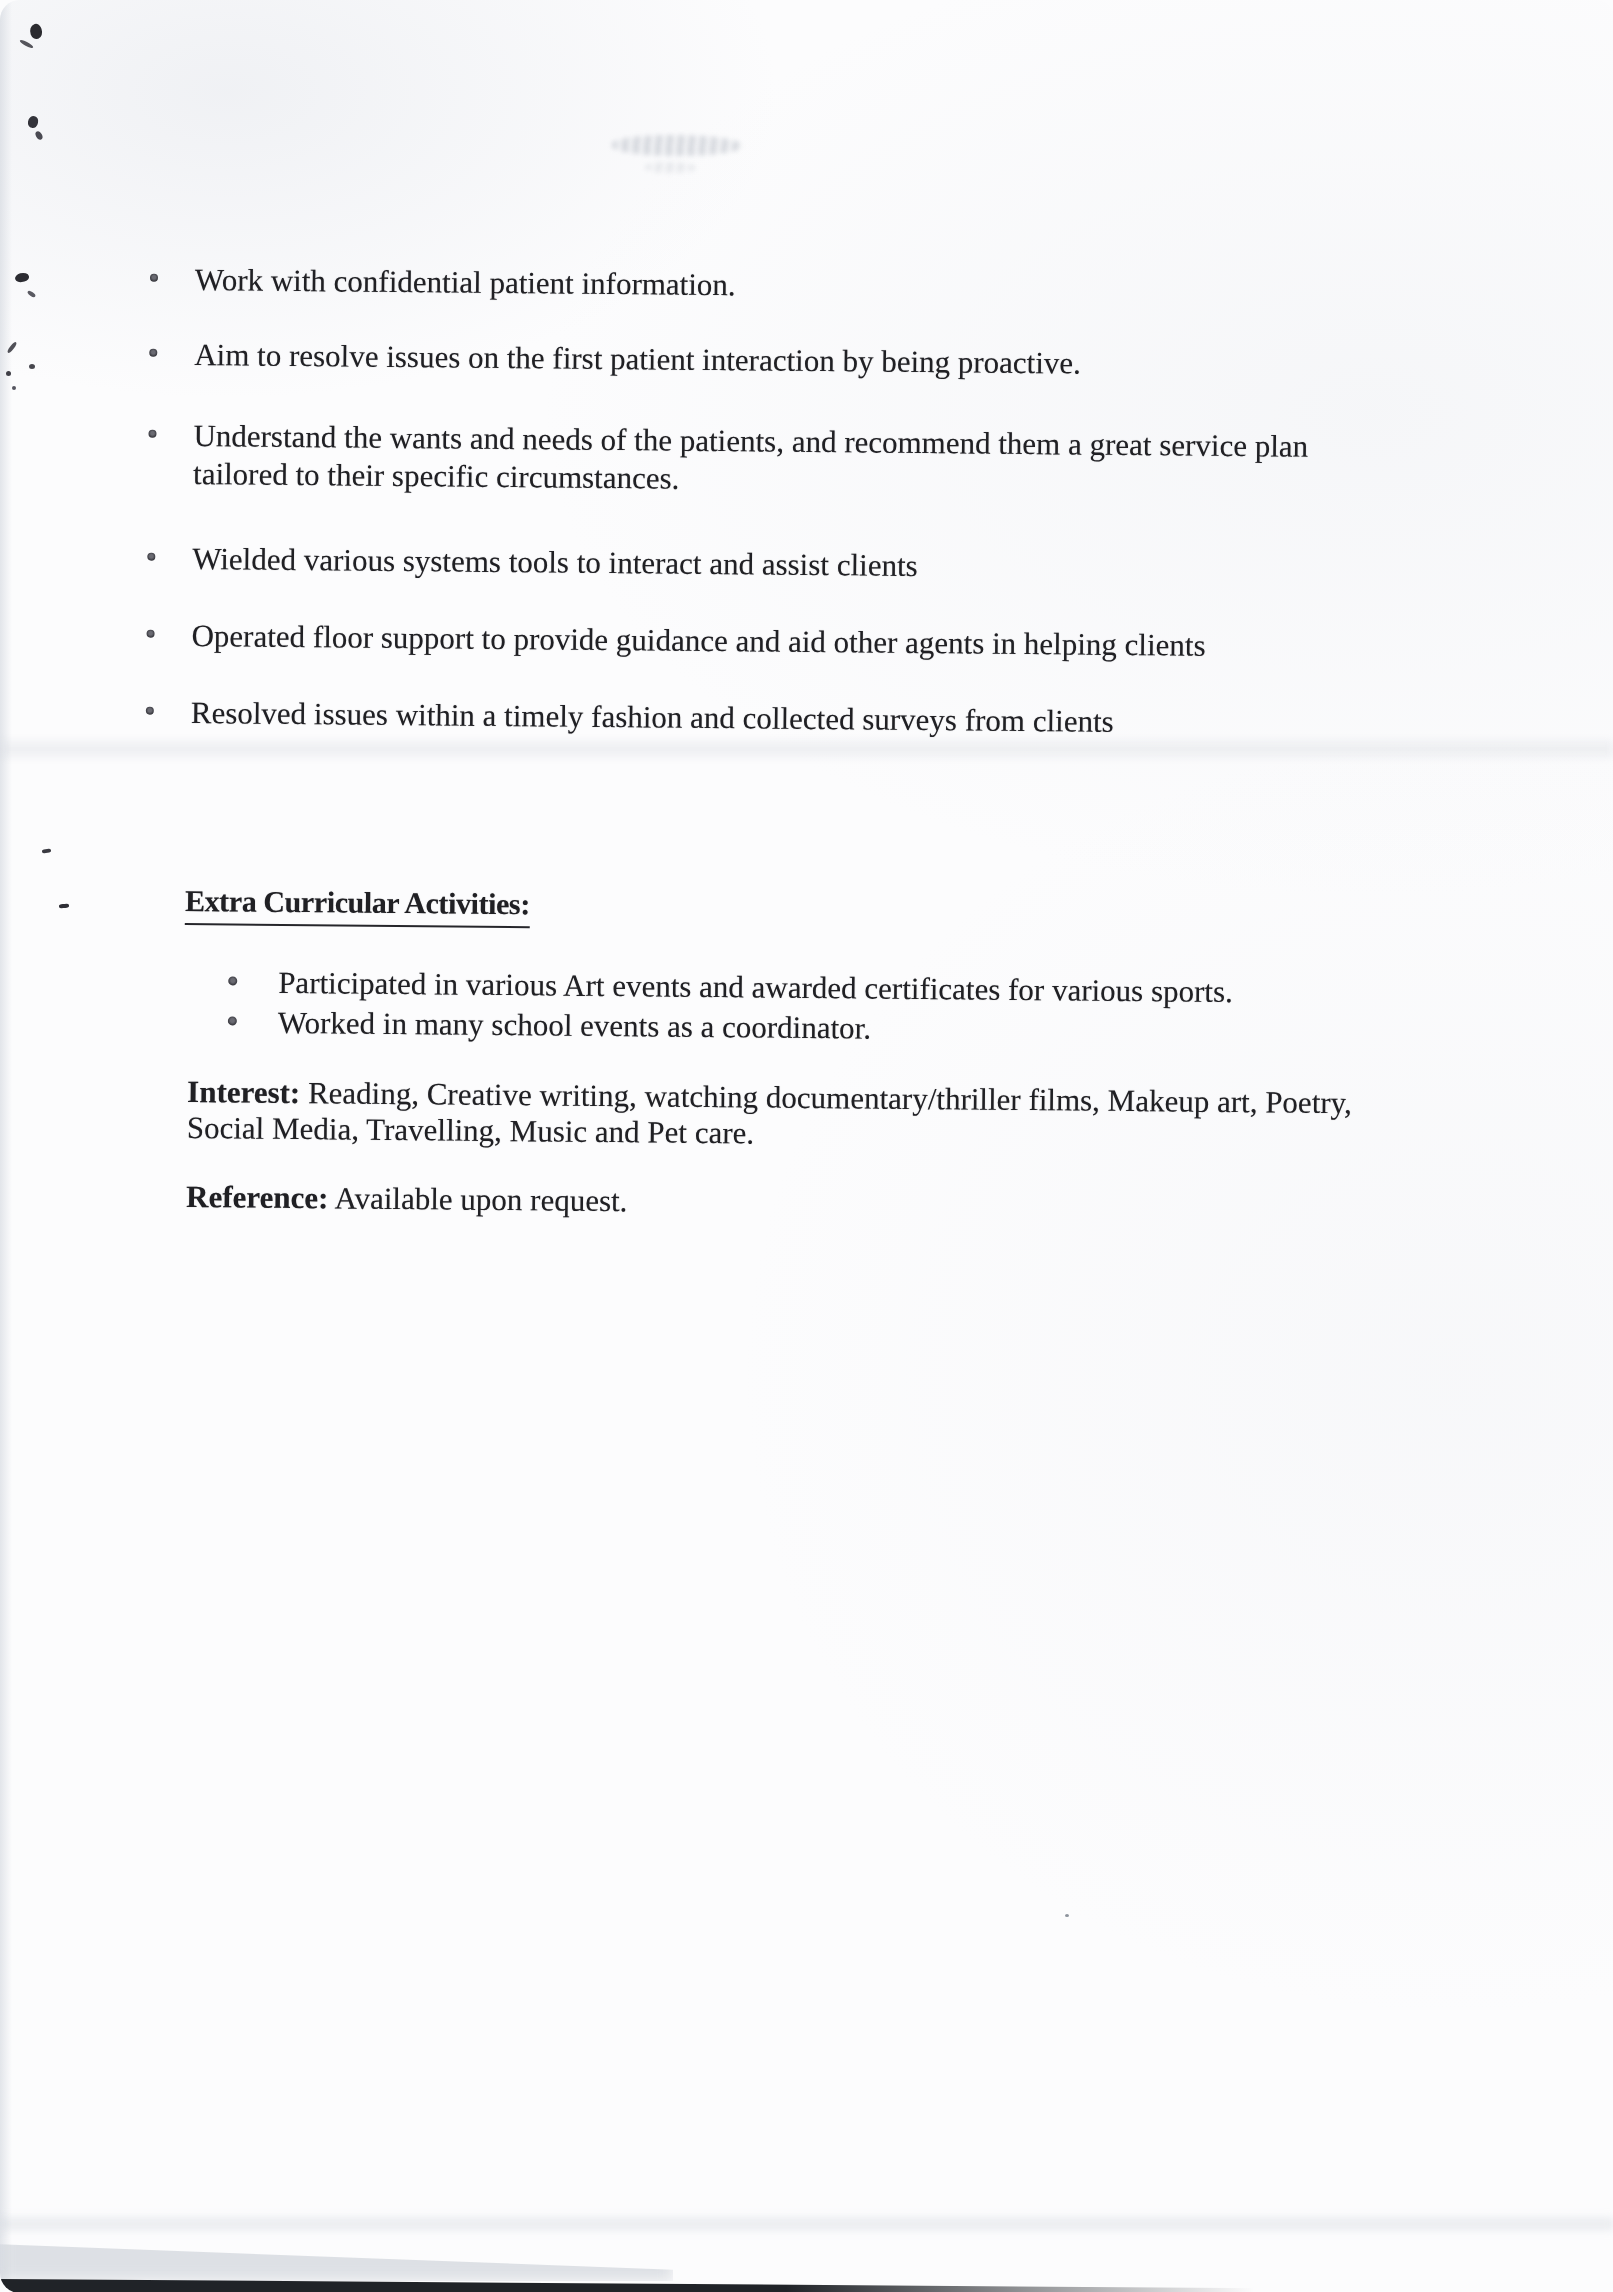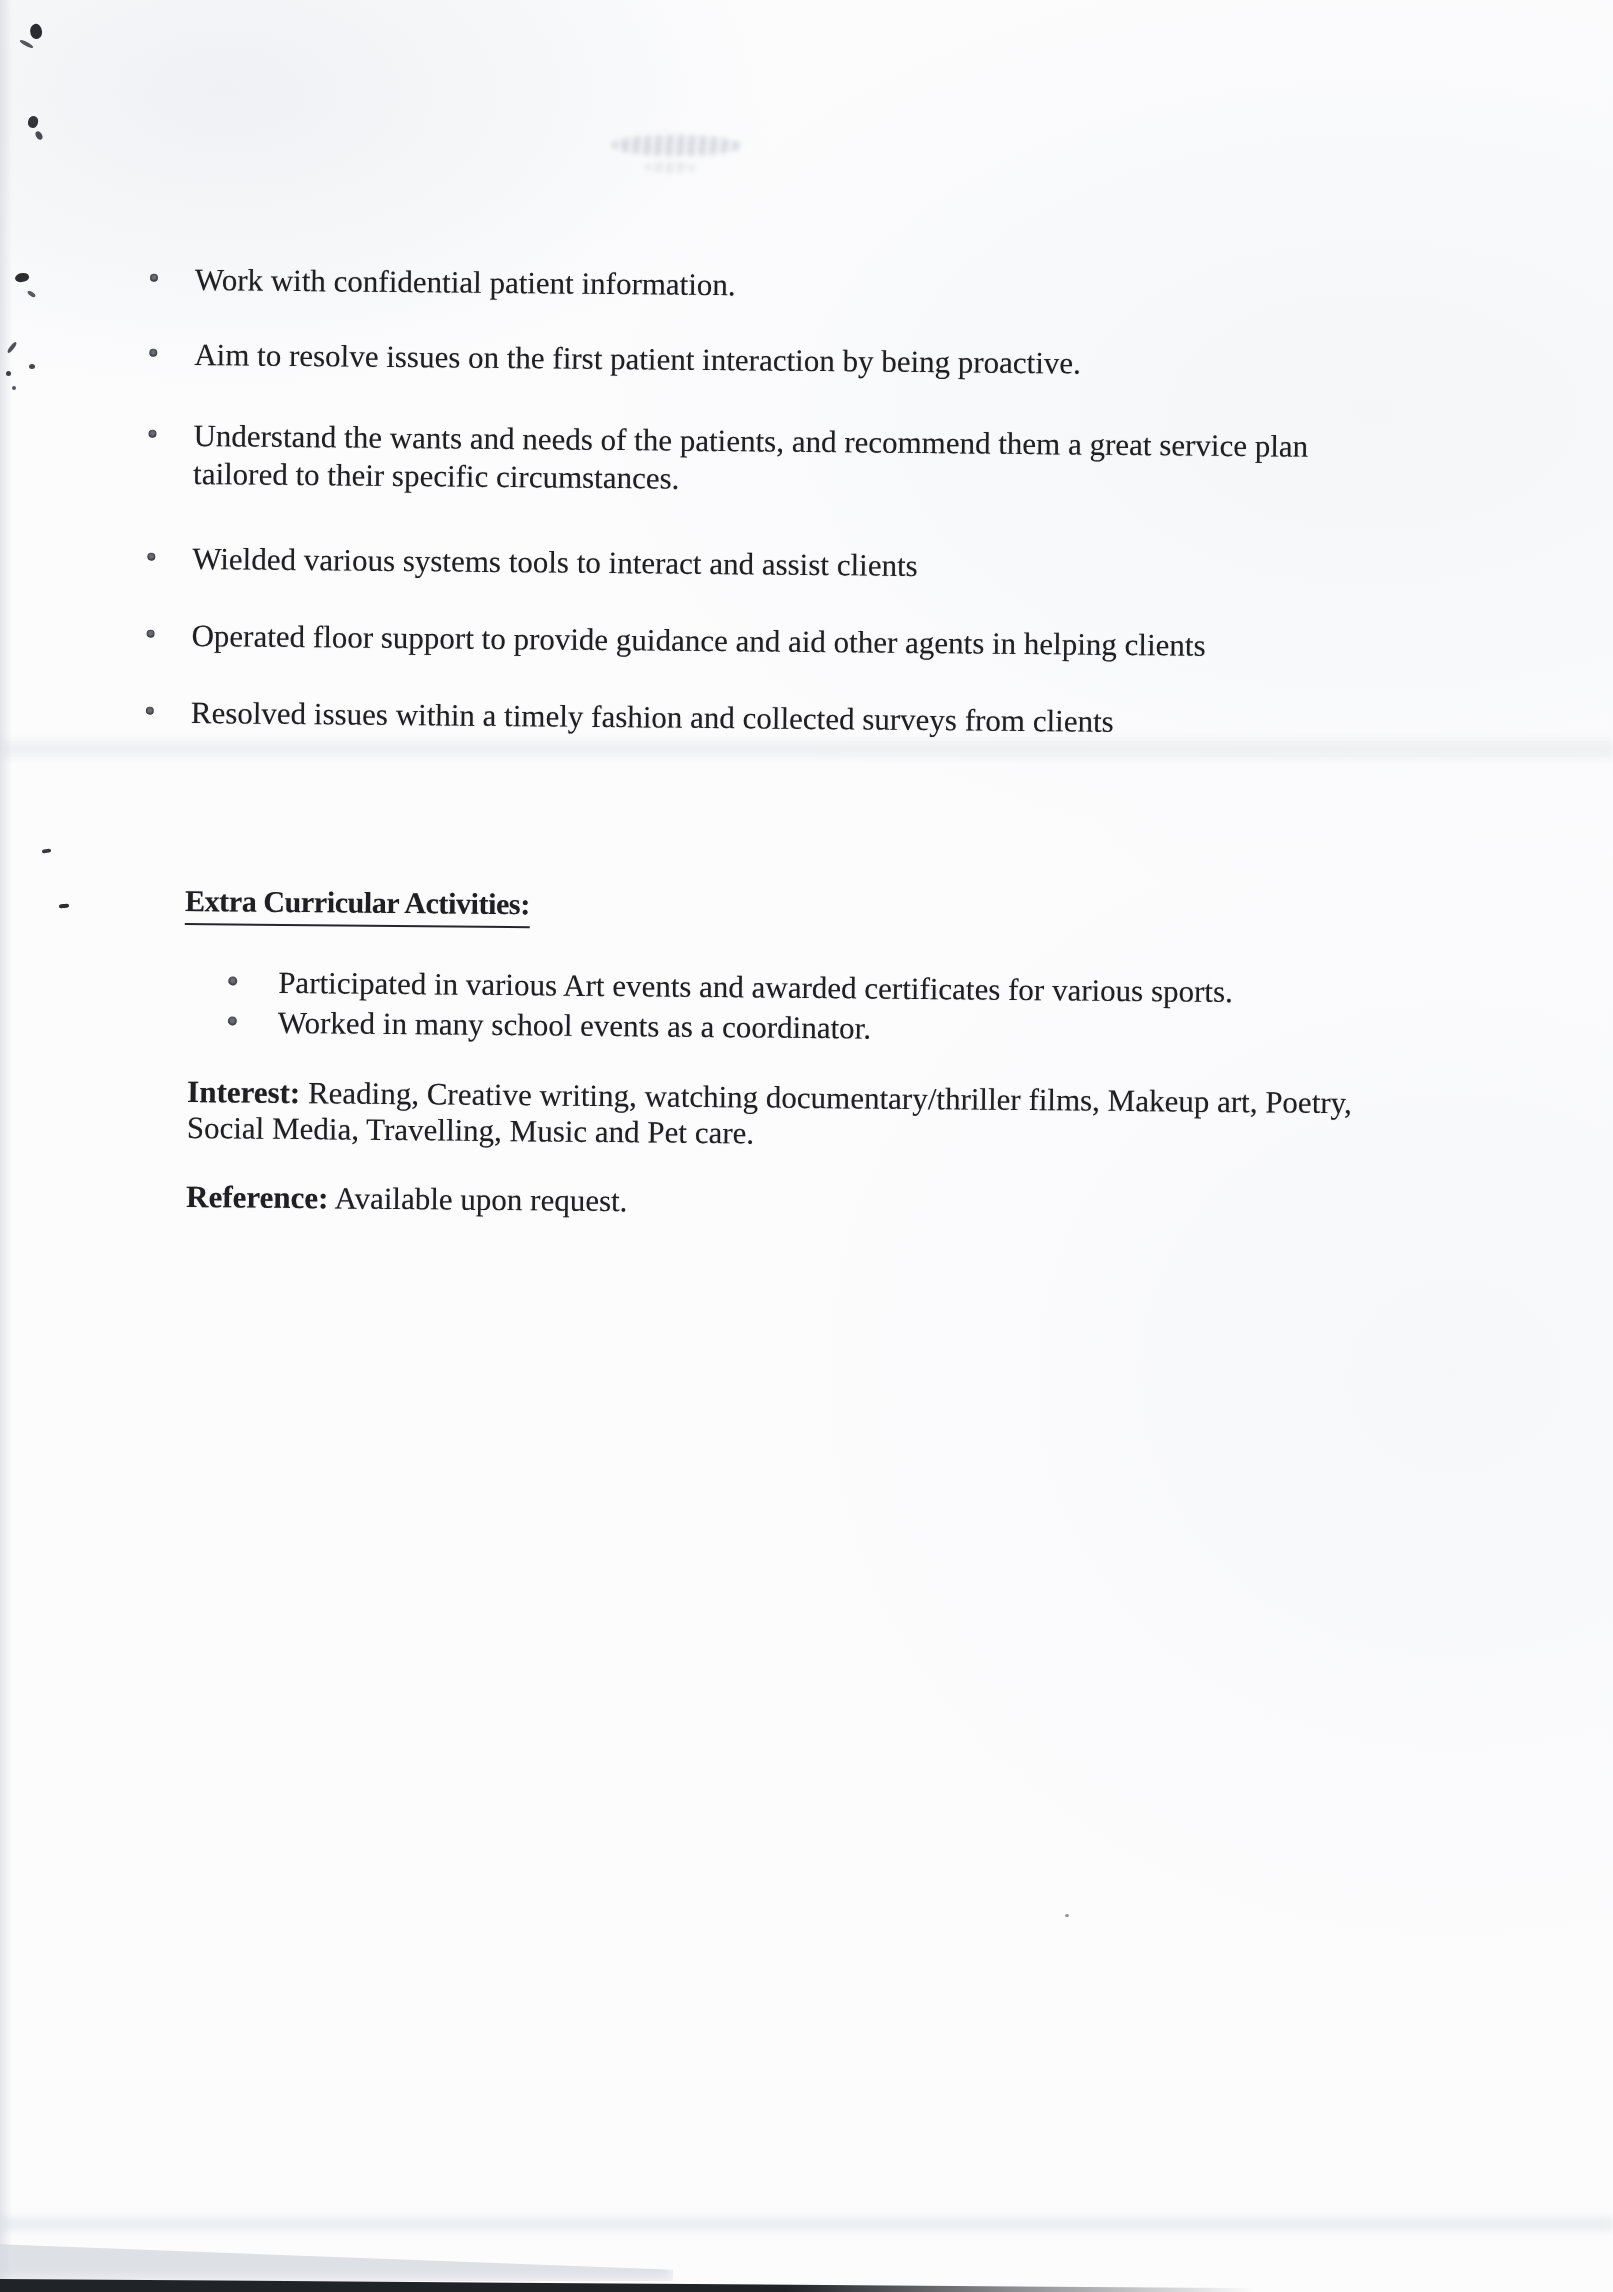--- a/index.html
+++ b/index.html
@@ -8,20 +8,21 @@
     font-family: "Liberation Serif", "DejaVu Serif", serif;
     background: #fcfcfd;
   }
   #page {
     position: relative; width: 1614px; height: 2293px; overflow: hidden;
     background:
       radial-gradient(ellipse 891px 495px at 14% 4%, rgba(208,213,222,0.28), rgba(208,213,222,0) 62%),
       radial-gradient(ellipse 1188px 693px at 85% 18%, rgba(222,226,232,0.22), rgba(222,226,232,0) 70%),
       radial-gradient(ellipse 990px 891px at 90% 60%, rgba(225,228,234,0.18), rgba(225,228,234,0) 72%),
       #fcfcfd;
+    border-radius: 20px;
   }
   
   .left-strip { position:absolute; left:0; top:0; width:12px; height:2293px;
     background: linear-gradient(to right, rgba(205,210,218,0.55), rgba(205,210,218,0)); }
   .crease { position:absolute; left:0; width:1614px; filter: blur(4px); }
   .crease.c1 { top:741px; height:16px; background: rgba(203,208,216,0.26); }
   .crease.c2 { top:2218px; height:12px; background: rgba(200,205,214,0.34); }
   .ghost-scribble { position:absolute; left:612px; top:135px; width:131px; height:21px;
     border-radius: 45% 55% 50% 50%; filter: blur(2.5px); opacity:.65;
     background: repeating-linear-gradient(95deg, rgba(146,154,167,0.55) 0 6px, rgba(146,154,167,0.10) 6px 11px); }

